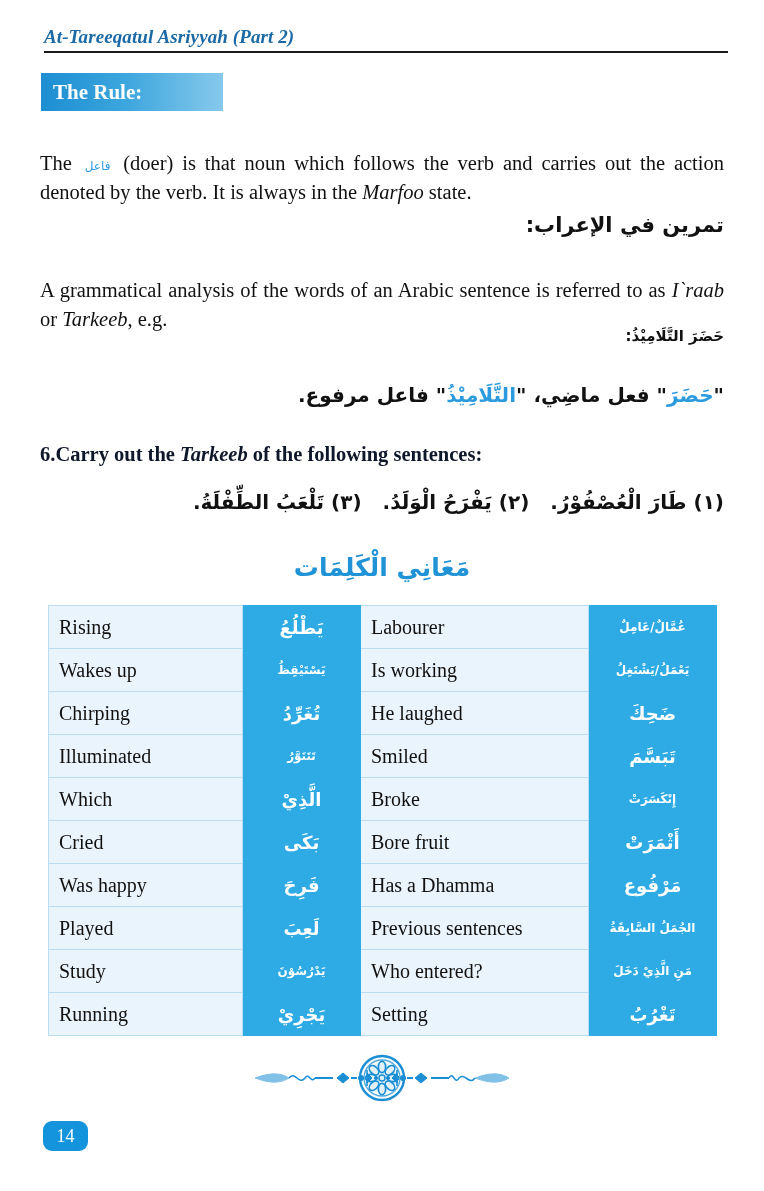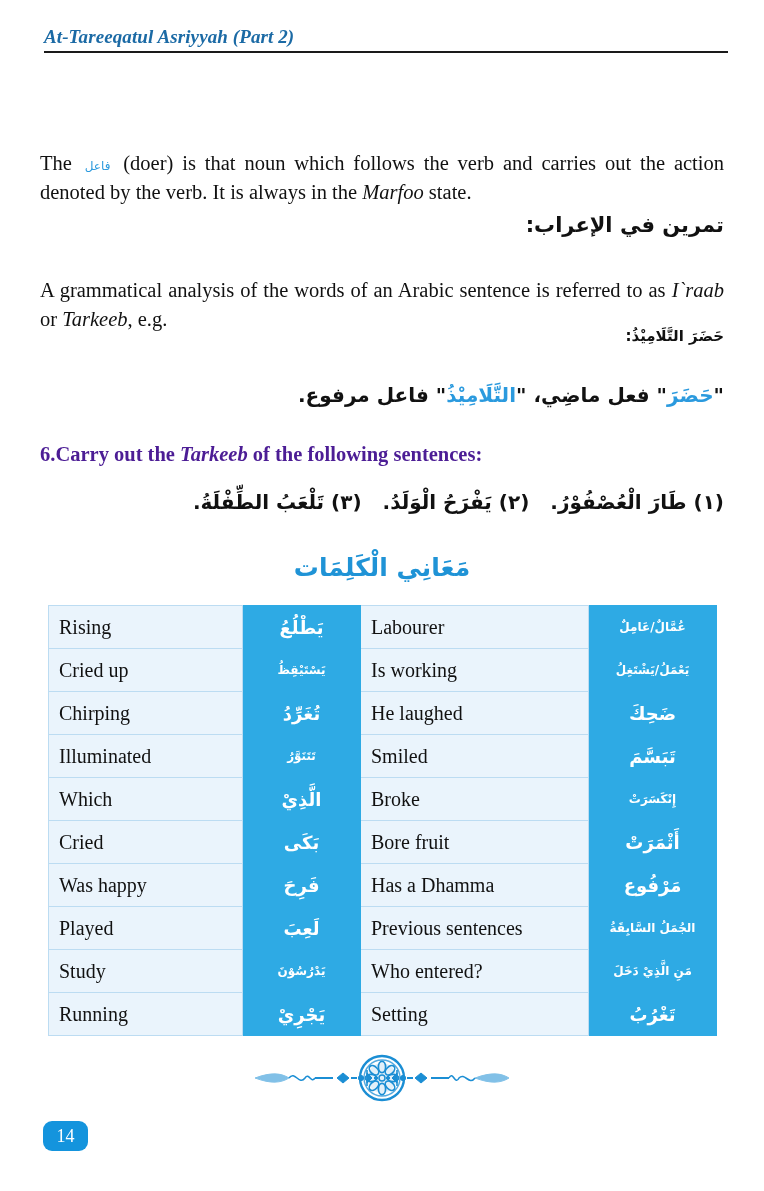--- a/index.html
+++ b/index.html
@@ -130,21 +130,21 @@
   .ar-sentences .sp { display: inline-block; width: 14px; }
 
   
   .task-line {
     position: absolute;
     left: 40px;
     top: 443px;
     width: 684px;
     font-size: 20.5px;
     font-weight: bold;
-    color: #4c1d95;
+    color: #0f172a;
   }
 
   
   .vocab-title {
     position: absolute;
     left: 0;
     right: 0;
     top: 553px;
     text-align: center;
     font-family: "DejaVu Sans", sans-serif;
@@ -230,20 +230,23 @@
 </head>
 <body>
 
 <div class="page">
 
   <div class="running-header">
     <div class="book-title">At-Tareeqatul Asriyyah (Part 2)</div>
     <div class="header-rule"></div>
   </div>
 
+  <div class="rule-banner">
+    <span class="rule-banner-label">The Rule:</span>
+  </div>
 
   <p class="para para-rule">
     <span>The</span>
     <span class="ar-inline">فاعل</span>
     <span>(doer) is that noun which follows the verb and carries out the action denoted by the verb. It is always in the</span>
     <span class="it">Marfoo</span>
     <span>state.</span>
   </p>
 
   <div class="ar-line ar-exercise-title">تمرين في الإعراب:</div>
@@ -286,21 +289,21 @@
         <col class="col-ar2">
     </colgroup>
     <tbody>
         <tr>
           <td class="cell-en">Rising</td>
           <td class="cell-ar">يَطْلُعُ</td>
           <td class="cell-en">Labourer</td>
           <td class="cell-ar narrow">عُمَّالٌ/عَامِلٌ</td>
         </tr>
         <tr>
-          <td class="cell-en">Cried up</td>
+          <td class="cell-en">Wakes up</td>
           <td class="cell-ar narrow">يَسْتَيْقِظُ</td>
           <td class="cell-en">Is working</td>
           <td class="cell-ar narrow">يَعْمَلُ/يَشْتَغِلُ</td>
         </tr>
         <tr>
           <td class="cell-en">Chirping</td>
           <td class="cell-ar">تُغَرِّدُ</td>
           <td class="cell-en">He laughed</td>
           <td class="cell-ar">ضَحِكَ</td>
         </tr>

